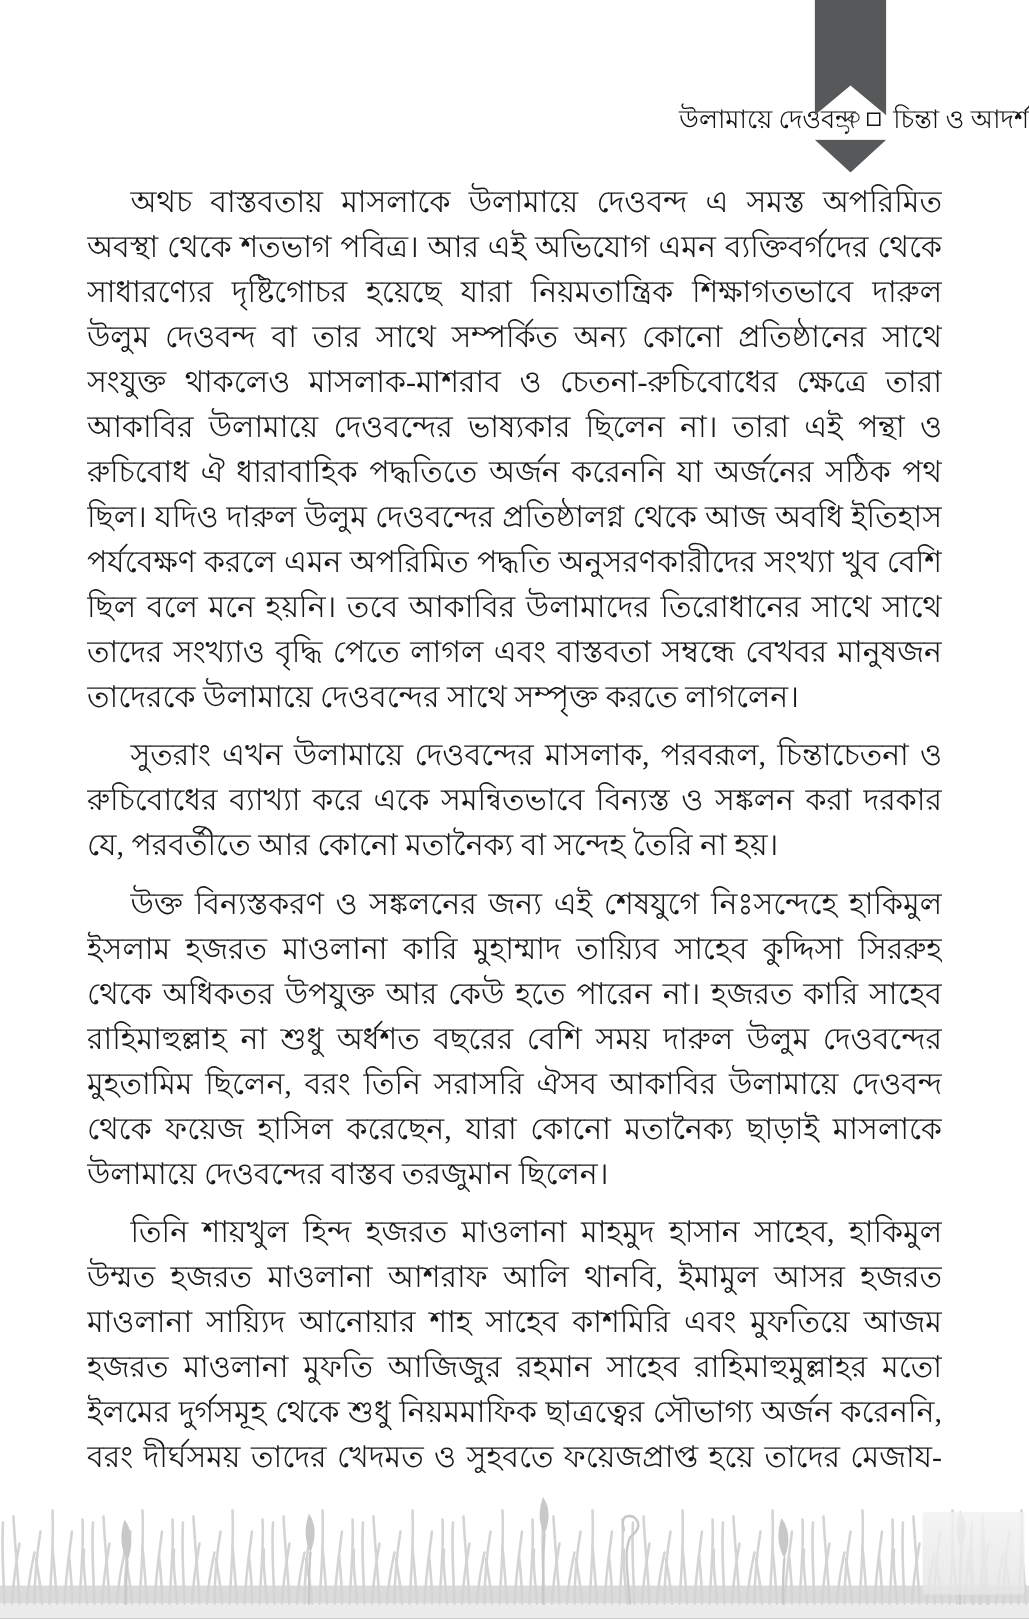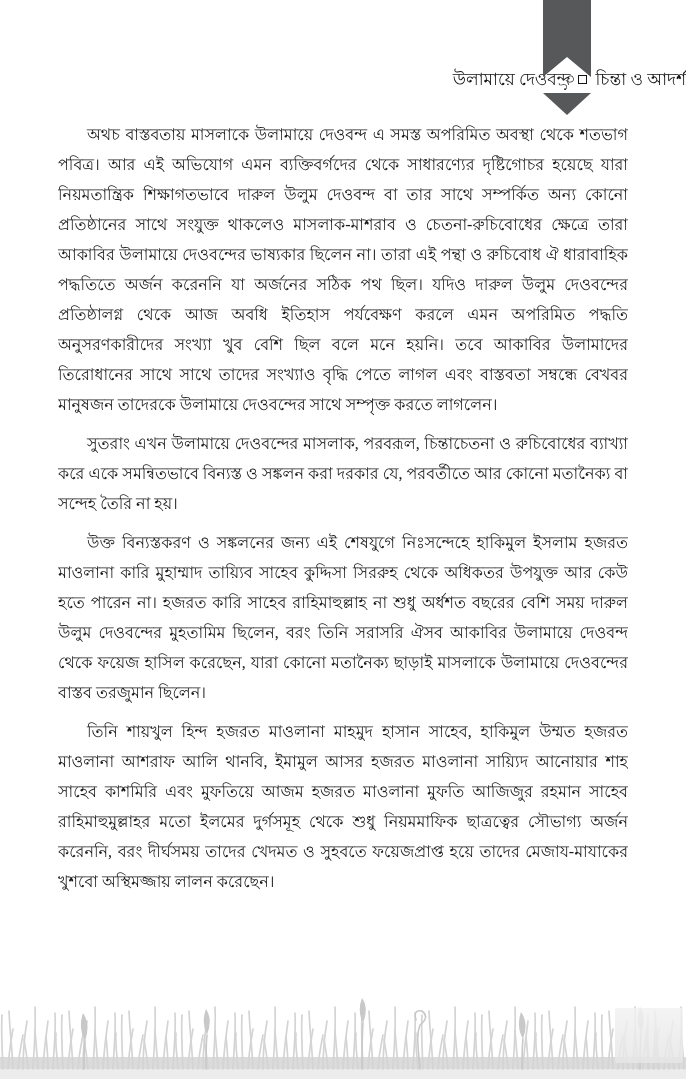--- a/index.html
+++ b/index.html
@@ -29,21 +29,21 @@
     transform:rotate(-42deg);
   }
   .ribbon-arrow{
     position:absolute;top:93px;left:0;width:48px;height:22px;background:#57585a;
     -webkit-clip-path:polygon(0 0,100% 0,50% 100%);
     clip-path:polygon(0 0,100% 0,50% 100%);
   }
   
   .body-text{
     position:absolute;top:120px;left:58px;width:570px;max-height:862px;
-    overflow:hidden;font-size:16px;line-height:30px;color:#1a1a1a;
+    overflow:hidden;font-size:20px;line-height:30px;color:#1a1a1a;
     text-align:justify;z-index:1;
   }
   .body-text p{margin:0 0 9px 0;text-indent:29px;}
   
   .grass{position:absolute;left:0;bottom:0;width:686px;height:84px;z-index:2;}
   .watermark{
     position:absolute;right:3px;bottom:16px;width:68px;height:55px;z-index:3;
     background:linear-gradient(180deg,#f2f2f2,#e6e6e6);opacity:.85;border-radius:2px;
   }
 </style>

